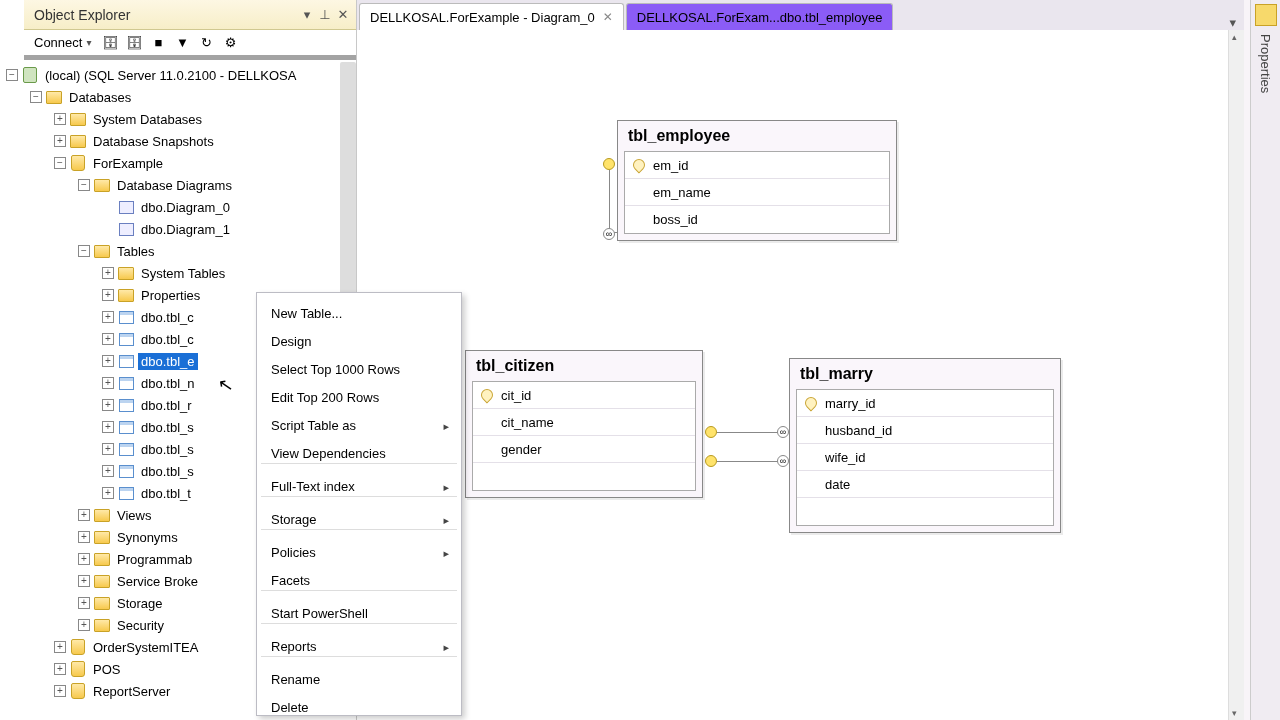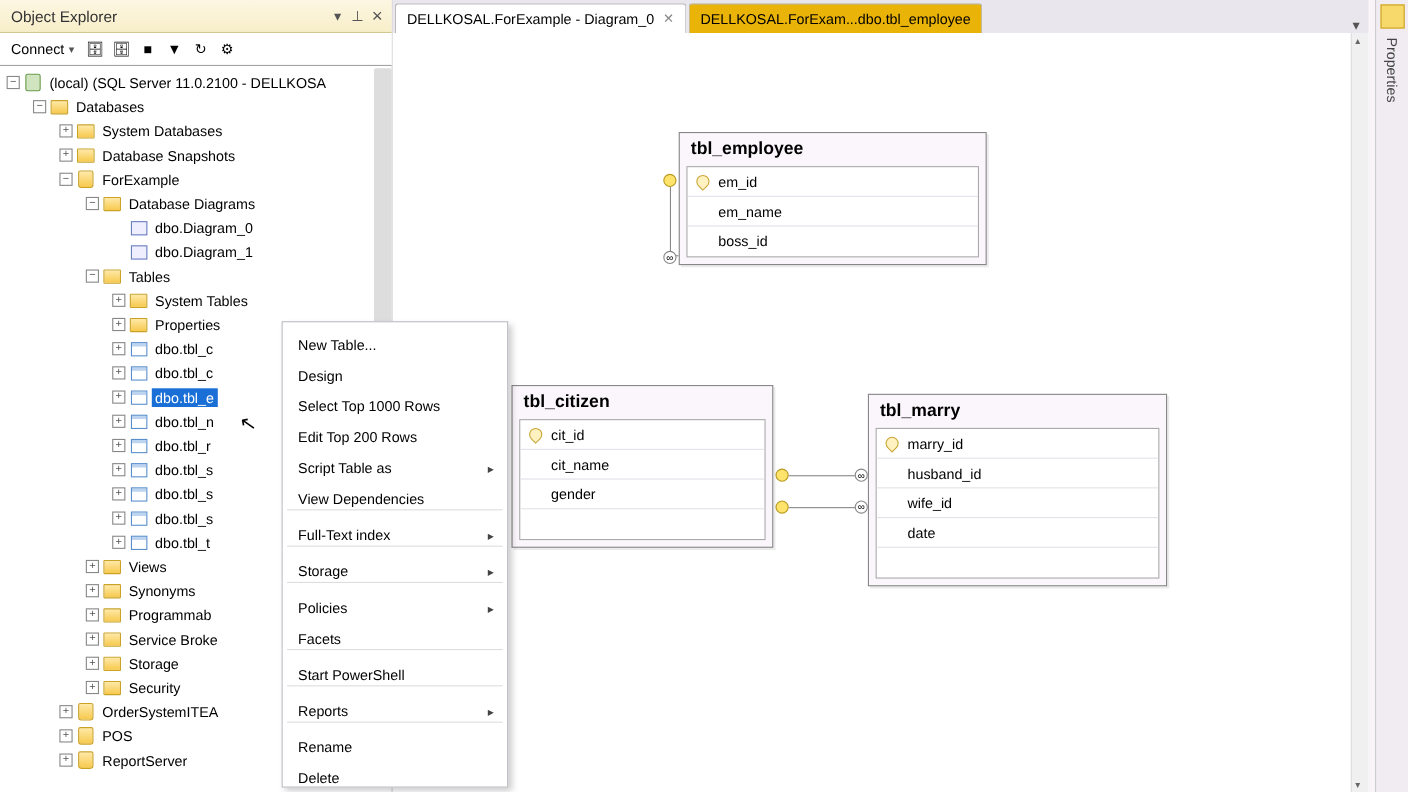--- a/index.html
+++ b/index.html
@@ -1,42 +1,42 @@
 <!DOCTYPE html>
 <html><head>
 <meta charset="utf-8">
 <style>
 * { margin:0; padding:0; box-sizing:border-box; font-family:"Segoe UI",Tahoma,sans-serif; font-size:13px; }
 body { width:1280px; height:720px; background:#f8f4f8; overflow:hidden; position:relative; }
 
 
-.sidebar { position:absolute; left:0; top:0; width:357px; height:720px; background:#fff; border-right:1px solid #c8c8c8; }
+.sidebar { position:absolute; left:0; top:0; width:357px; height:720px; background:#fff; border-right:1px solid #c8c8c8;padding-left:24px; }
 .panel-header { height:30px; background:linear-gradient(#fdf7e3,#f7eec8); border-bottom:1px solid #d0c890; display:flex; align-items:center; padding:0 6px 0 10px; }
 .panel-title { flex:1; font-size:14px; color:#333; }
 .panel-ctl { width:14px; height:14px; margin-left:4px; display:flex; align-items:center; justify-content:center; color:#555; cursor:pointer; }
-.toolbar { height:30px; border-bottom:1px solid #a3a3a3; display:flex; align-items:center; padding:0 6px; gap:6px; background:#fff; }
+.toolbar { height:30px; border-bottom:5px solid #a3a3a3; display:flex; align-items:center; padding:0 6px; gap:6px; background:#fff; }
 .connect-btn { display:flex; align-items:center; gap:4px; padding:2px 4px; cursor:pointer; }
 .connect-btn::after { content:"▾"; font-size:10px; color:#555; }
 .tb-icon { width:18px; height:18px; cursor:pointer; display:flex; align-items:center; justify-content:center; }
 .tree { position:absolute; top:60px; left:0; right:0; bottom:0; overflow:hidden; padding:4px 0; }
 .tree-scroll { position:absolute; right:0; top:62px; width:16px; height:240px; background:#ddd; border-radius:2px; }
 .node { display:flex; align-items:center; height:22px; white-space:nowrap; cursor:default; }
 .exp { width:12px; height:12px; border:1px solid #888; margin-right:4px; display:flex; align-items:center; justify-content:center; font-size:10px; line-height:1; color:#555; cursor:pointer; background:#fff; }
 .ico { width:16px; height:16px; margin-right:4px; display:inline-flex; align-items:center; justify-content:center; }
 .folder::before { content:""; width:14px; height:11px; background:linear-gradient(#ffe9a8,#f7c94d); border:1px solid #c9a227; border-radius:1px; display:block; }
 .db::before { content:""; width:12px; height:14px; background:linear-gradient(#ffe9a8,#f7c94d); border:1px solid #c9a227; border-radius:2px 2px 3px 3px; display:block; }
 .tblico::before { content:""; width:13px; height:11px; background:#fff; border:1px solid #5a8fce; display:block; box-shadow:inset 0 3px 0 #bcd4f0; }
 .diagico::before { content:""; width:13px; height:11px; background:#eef; border:1px solid #6a7fc0; display:block; }
 .srvico::before { content:""; width:12px; height:14px; background:#d0e4c0; border:1px solid #6a9a4a; border-radius:2px; display:block; }
 .label { padding:1px 3px; }
 .selected .label { background:#1a6fd6; color:#fff; }
 
 
 .tabbar { position:absolute; left:357px; top:0; right:36px; height:30px; background:#eae6ee; display:flex; align-items:flex-end; }
-.tab { height:27px; padding:0 10px; display:flex; align-items:center; gap:8px; border:1px solid #bbb; border-bottom:none; background:#eab308; margin-left:2px; border-radius:3px 3px 0 0; font-size:13px; }
+.tab { height:27px; padding:0 10px; display:flex; align-items:center; gap:8px; border:1px solid #bbb; border-bottom:none; background:#8b5cf6; margin-left:2px; border-radius:3px 3px 0 0; font-size:13px; }
 .tab.active { background:#ffffff; }
 .tab .close { font-size:12px; color:#888; cursor:pointer; }
 .tab-more { margin-left:auto; padding:0 8px; color:#555; cursor:pointer; }
 
 
 .prop-strip { position:absolute; right:0; top:0; width:30px; height:720px; background:#f0ecf2; border-left:1px solid #ccc; }
 .prop-strip .top-ico { width:22px; height:22px; margin:4px auto; background:#f7d96b; border:1px solid #c9a227; }
 .prop-strip .vtext { writing-mode:vertical-rl; text-align:center; margin:8px auto; color:#444; font-size:13px; }
 
 

